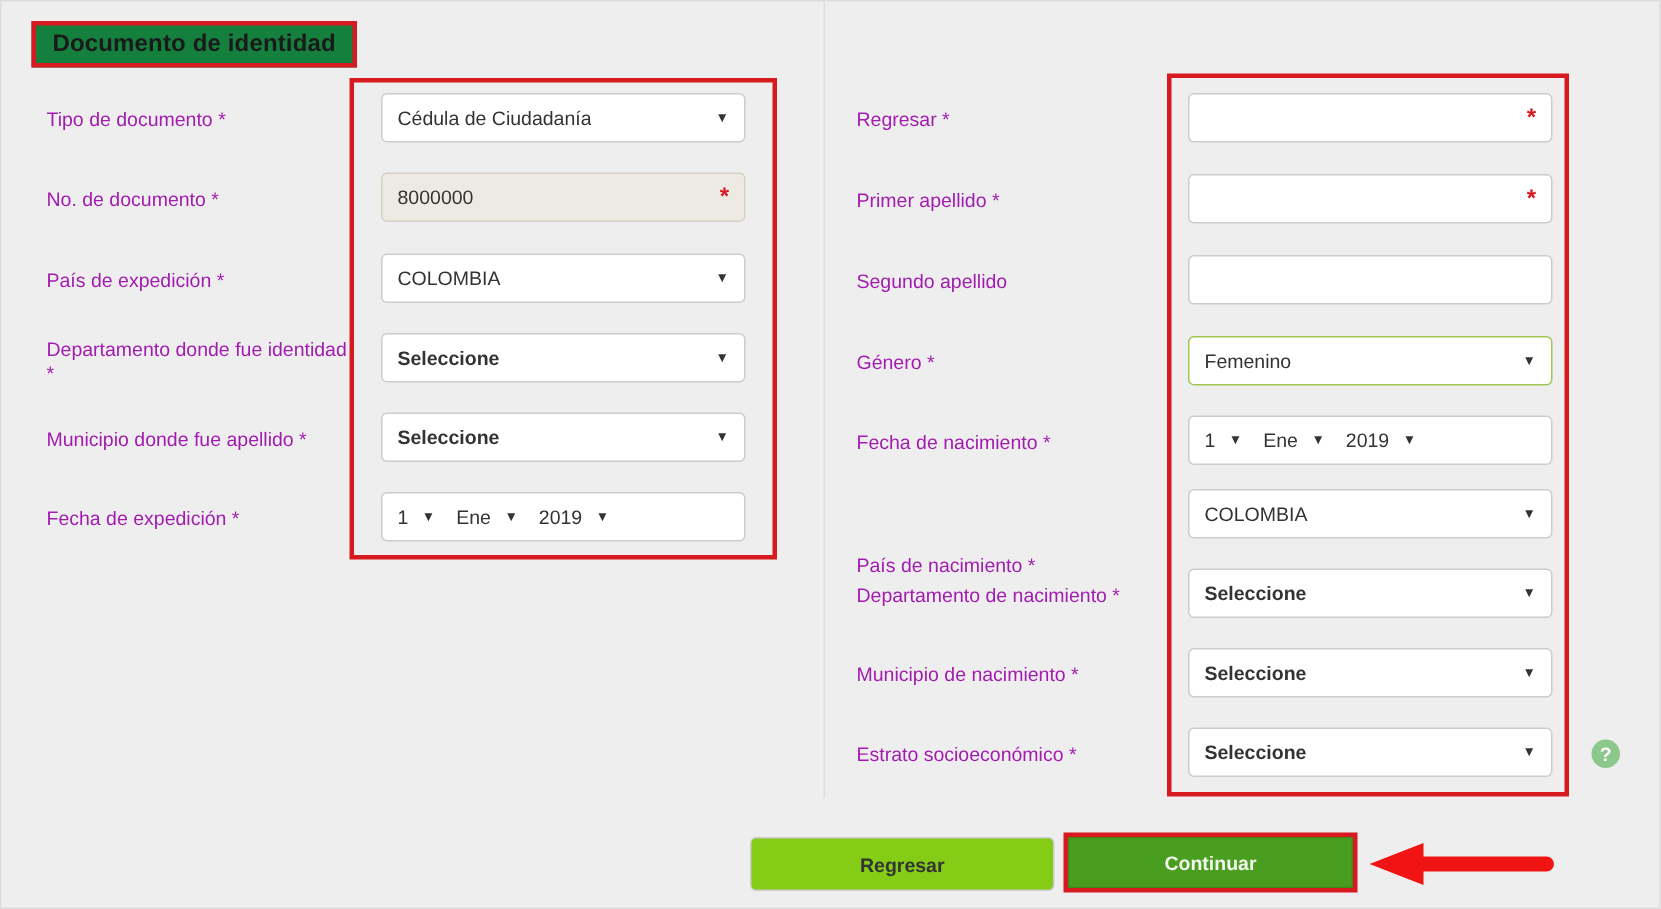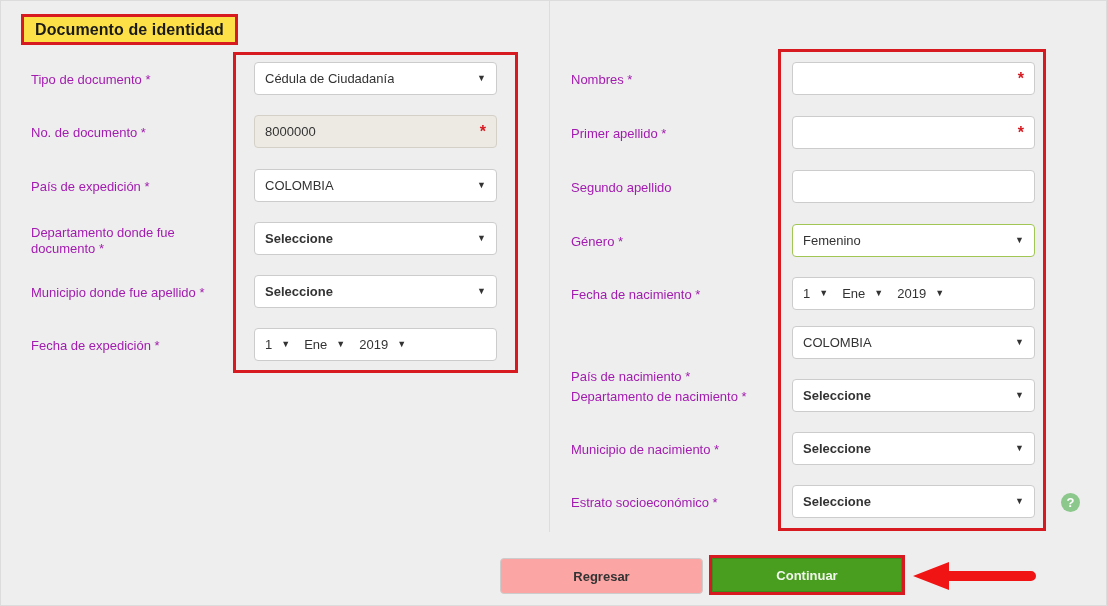--- a/index.html
+++ b/index.html
@@ -23,21 +23,21 @@
     left: 0; top: 0;
     width: 1107px;
     height: 606px;
   }
 
   
   .section-title {
     position: absolute;
     box-sizing: border-box;
     border: 3px solid #d71920;
-    background: #fde047;
+    background: #15803d;
     color: #1a1a1a;
     font-size: 16px;
     font-weight: bold;
     letter-spacing: 0.1px;
     display: flex;
     align-items: center;
     padding-left: 11px;
     padding-right: 11px;
     white-space: nowrap;
   }
@@ -163,21 +163,21 @@
   }
 
   
   #btn-regresar {
     position: absolute;
     left: 499px;
     top: 557px;
     width: 203px;
     height: 36px;
     box-sizing: border-box;
-    background: #fca5a5;
+    background: #84cc16;
     border: 1px solid #cccccc;
     border-radius: 4px;
     color: #333333;
     font-size: 13px;
     font-weight: bold;
     font-family: "Liberation Sans", sans-serif;
     display: flex;
     align-items: center;
     justify-content: center;
     cursor: pointer;
@@ -248,21 +248,21 @@
 
     <div class="field-row">
       <div class="field-label" style="top:178px;">País de expedición *</div>
       <div class="control" style="top:168px;">
         <span class="value">COLOMBIA</span>
         <span class="caret">▼</span>
       </div>
     </div>
 
     <div class="field-row">
-      <div class="field-label" style="top:224px; width:205px;">Departamento donde fue documento *</div>
+      <div class="field-label" style="top:224px; width:205px;">Departamento donde fue identidad *</div>
       <div class="control placeholder-select" style="top:221px;">
         <span class="value">Seleccione</span>
         <span class="caret">▼</span>
       </div>
     </div>
 
     <div class="field-row">
       <div class="field-label" style="top:284px;">Municipio donde fue apellido *</div>
       <div class="control placeholder-select" style="top:274px;">
         <span class="value">Seleccione</span>
@@ -285,21 +285,21 @@
           <span class="dv">2019</span>
           <span class="caret">▼</span>
         </span>
       </div>
     </div>
   </div>
 
   <div class="col-right">
 
     <div class="field-row">
-      <div class="field-label" style="top:71px;">Nombres *</div>
+      <div class="field-label" style="top:71px;">Regresar *</div>
       <div class="control text-input" style="top:61px;">
         <span class="value"></span>
         <span class="req-star">*</span>
       </div>
     </div>
 
     <div class="field-row">
       <div class="field-label" style="top:125px;">Primer apellido *</div>
       <div class="control text-input" style="top:115px;">
         <span class="value"></span>

